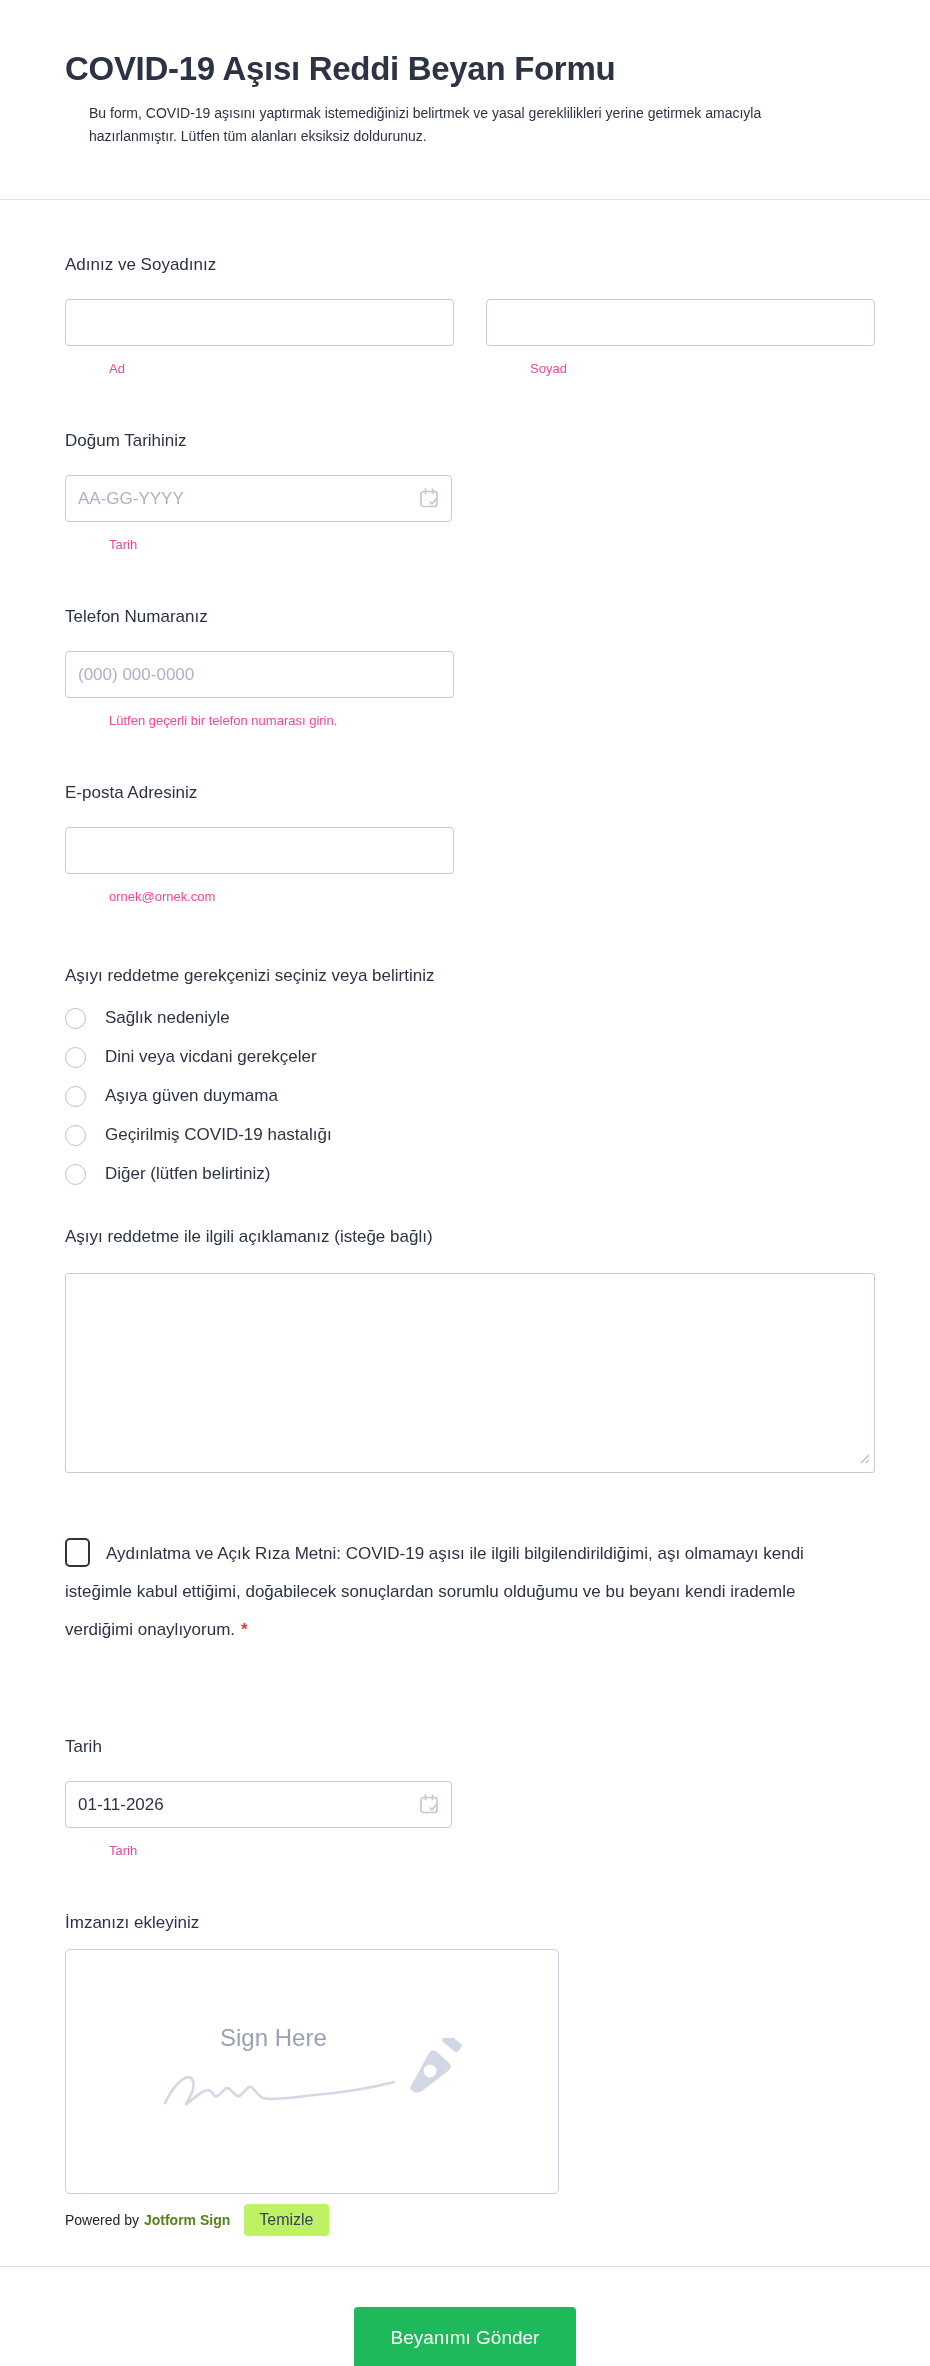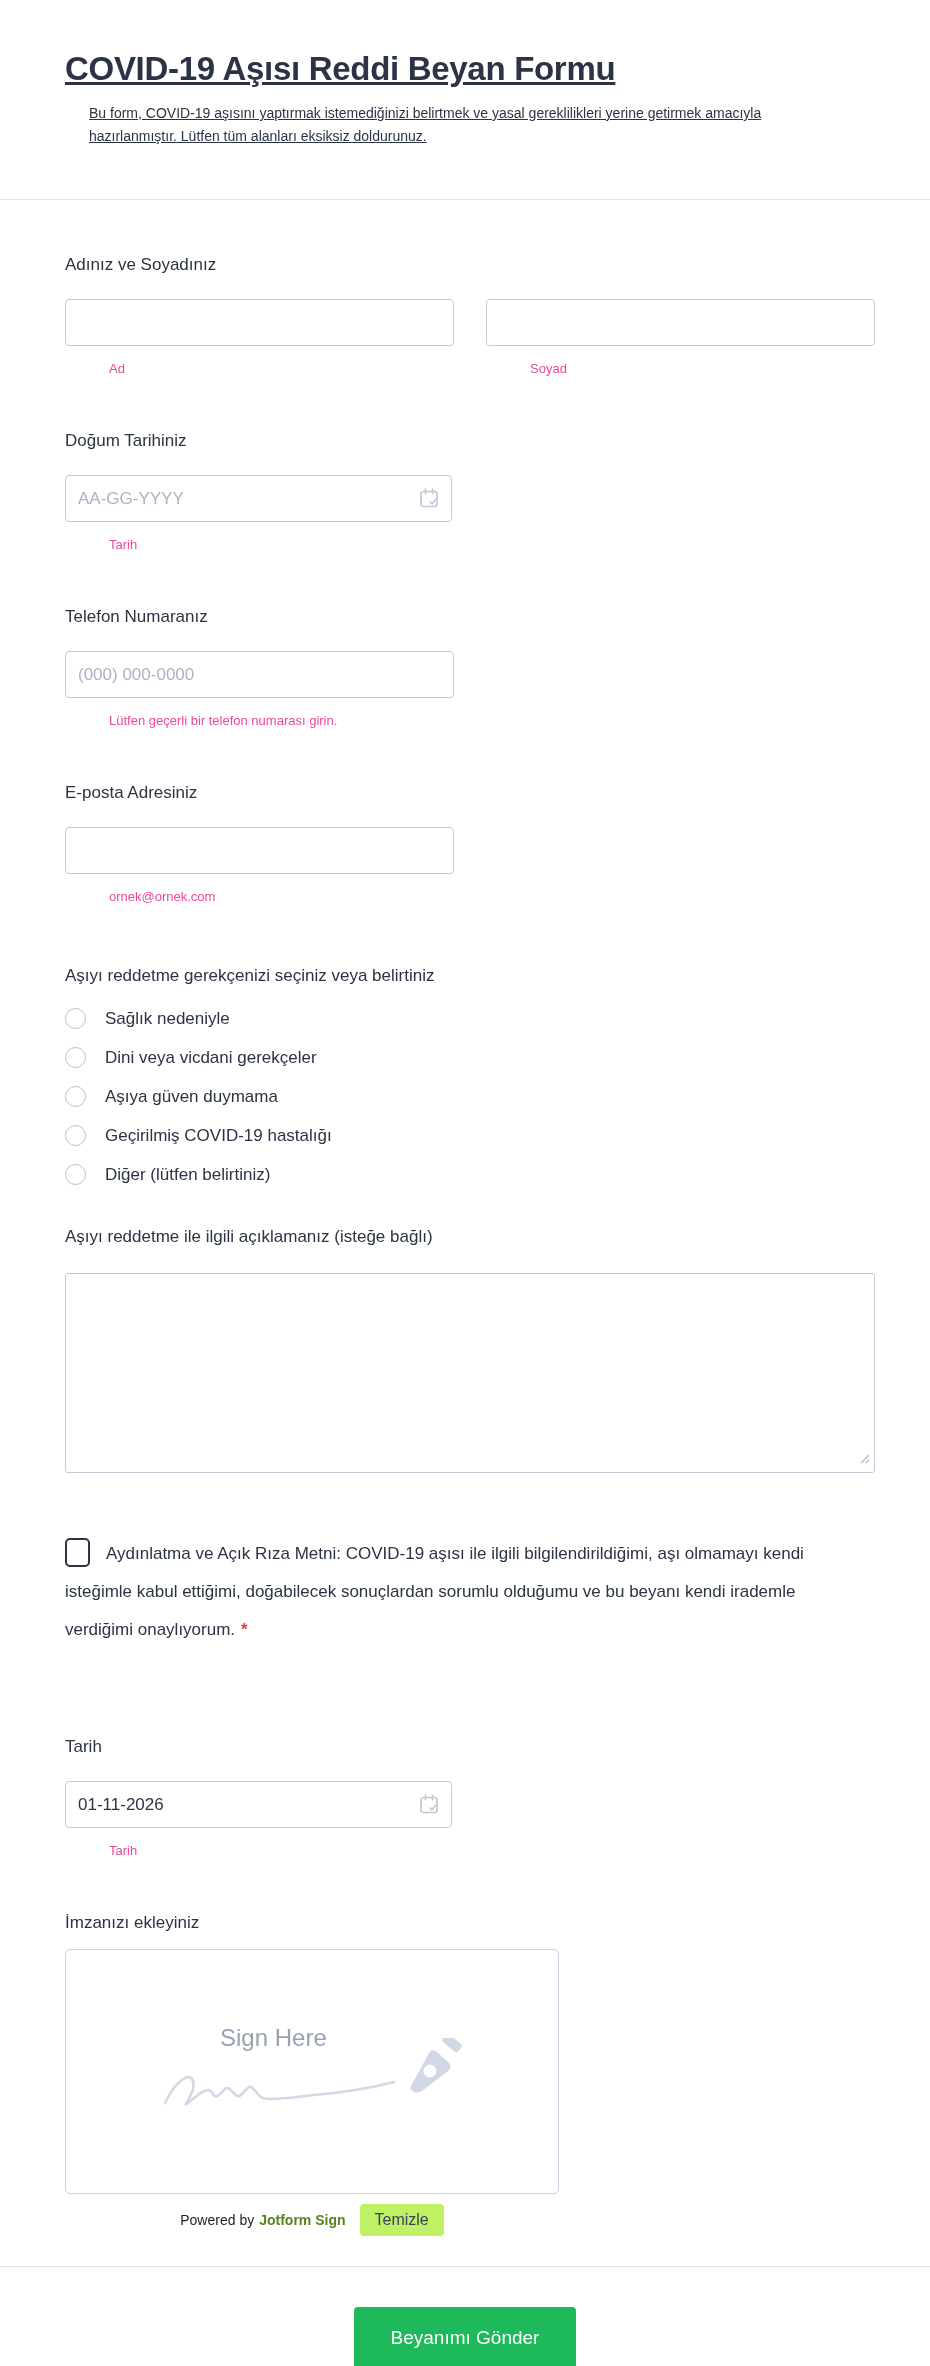--- a/index.html
+++ b/index.html
@@ -1,42 +1,42 @@
 <!DOCTYPE html>
 <html><head>
 <meta charset="utf-8">
 <style>
   * { margin:0; padding:0; box-sizing:border-box; }
   html,body { background:#ffffff; }
   body {
     width:930px; min-height:2366px; margin:0 auto;
     font-family:"Liberation Sans", sans-serif; color:#2c3345;
   }
-  .header { padding:50px 65px 0 65px;text-decoration:underline; }
+  .header { padding:50px 65px 0 65px; }
   .title { font-size:33px; font-weight:700; color:#2c3345; letter-spacing:-0.3px; }
   .desc { margin-top:14px; font-size:14px; line-height:1.62; color:#2c3345; max-width:740px;margin-left:24px; }
   .divider { margin-top:52px; height:1px; background:#dfe2ec; width:100%; }
   .content { padding:0 55px 0 65px; }
   .field { margin-top:55px; }
   .q-label { font-size:17px; font-weight:500; color:#2c3345; }
   .inputs-row { margin-top:24px; display:flex; gap:32px;align-items:flex-end; }
   .txt-input {
     height:47px; border:1px solid #c3cad8; border-radius:4px; background:#fff;
     font-family:"Liberation Sans", sans-serif; font-size:17px; color:#2c3345;
     padding:0 12px; outline:none; width:389px;
   }
   .txt-input::placeholder { color:#aab2c4; opacity:1; }
   .subs-row { display:flex; gap:32px; }
   .sub { margin-top:15px; font-size:13px; color:#ec4899; width:389px;margin-left:44px; }
   .sub.wide { width:auto; }
   .date-wrap { position:relative; width:387px; margin-top:24px; }
   .date-wrap .txt-input { width:387px; padding-right:44px; }
   .cal-icon { position:absolute; right:12px; top:12px; pointer-events:none; }
   .radio-list { margin-top:22px; }
-  .radio-row { display:flex; align-items:center; gap:19px; margin-bottom:18px; }
+  .radio-row { display:flex; gap:19px; margin-bottom:18px; }
   .radio-circle {
     width:21px; height:21px; border:1px solid #b9bfcc; border-radius:50%;
     background:#fff; flex:0 0 auto;
   }
   .radio-label { font-size:17px; color:#2c3345; }
   .textarea-wrap { position:relative; margin-top:26px; width:810px; }
   textarea.big {
     width:810px; height:200px; border:1px solid #c3cad8; border-radius:3px;
     resize:none; outline:none; font-family:"Liberation Sans", sans-serif;
     font-size:17px; color:#2c3345; padding:10px 12px;
@@ -51,21 +51,21 @@
   .field-late { margin-top:88px; }
   .sig-box {
     margin-top:16px; width:494px; height:245px; border:1px solid #c9d0e2;
     border-radius:5px; background:#fff; display:flex; align-items:center; justify-content:center;
   }
   .sig-graphic { position:relative; width:300px; height:96px; }
   .sign-here { position:absolute; top:0; left:58px; font-size:24px; color:#9aa1b4; }
   .squiggle { position:absolute; left:0; bottom:4px; }
   .pen-icon { position:absolute; right:0; top:14px; }
   .powered-row {
-    width:494px; margin-top:10px; display:flex; align-items:center; justify-content:center;
+    width:494px; margin-top:10px; display:flex; align-items:center; justify-content:flex-start;
   }
   .powered-by { font-size:14px; color:#20242e; }
   .brand { font-size:14px; font-weight:700; color:#57831c; margin-left:5px; }
   .clear-btn {
     margin-left:14px; background:#bef264; color:#3a415f; border:none; border-radius:4px;
     font-family:"Liberation Sans", sans-serif; font-size:16px; padding:7px 15px; cursor:pointer;
   }
   .divider2 { margin-top:30px; height:1px; background:#dfe2ec; width:100%; }
   .footer { padding:40px 0 42px 0; display:flex; justify-content:center; }
   .submit-btn {

